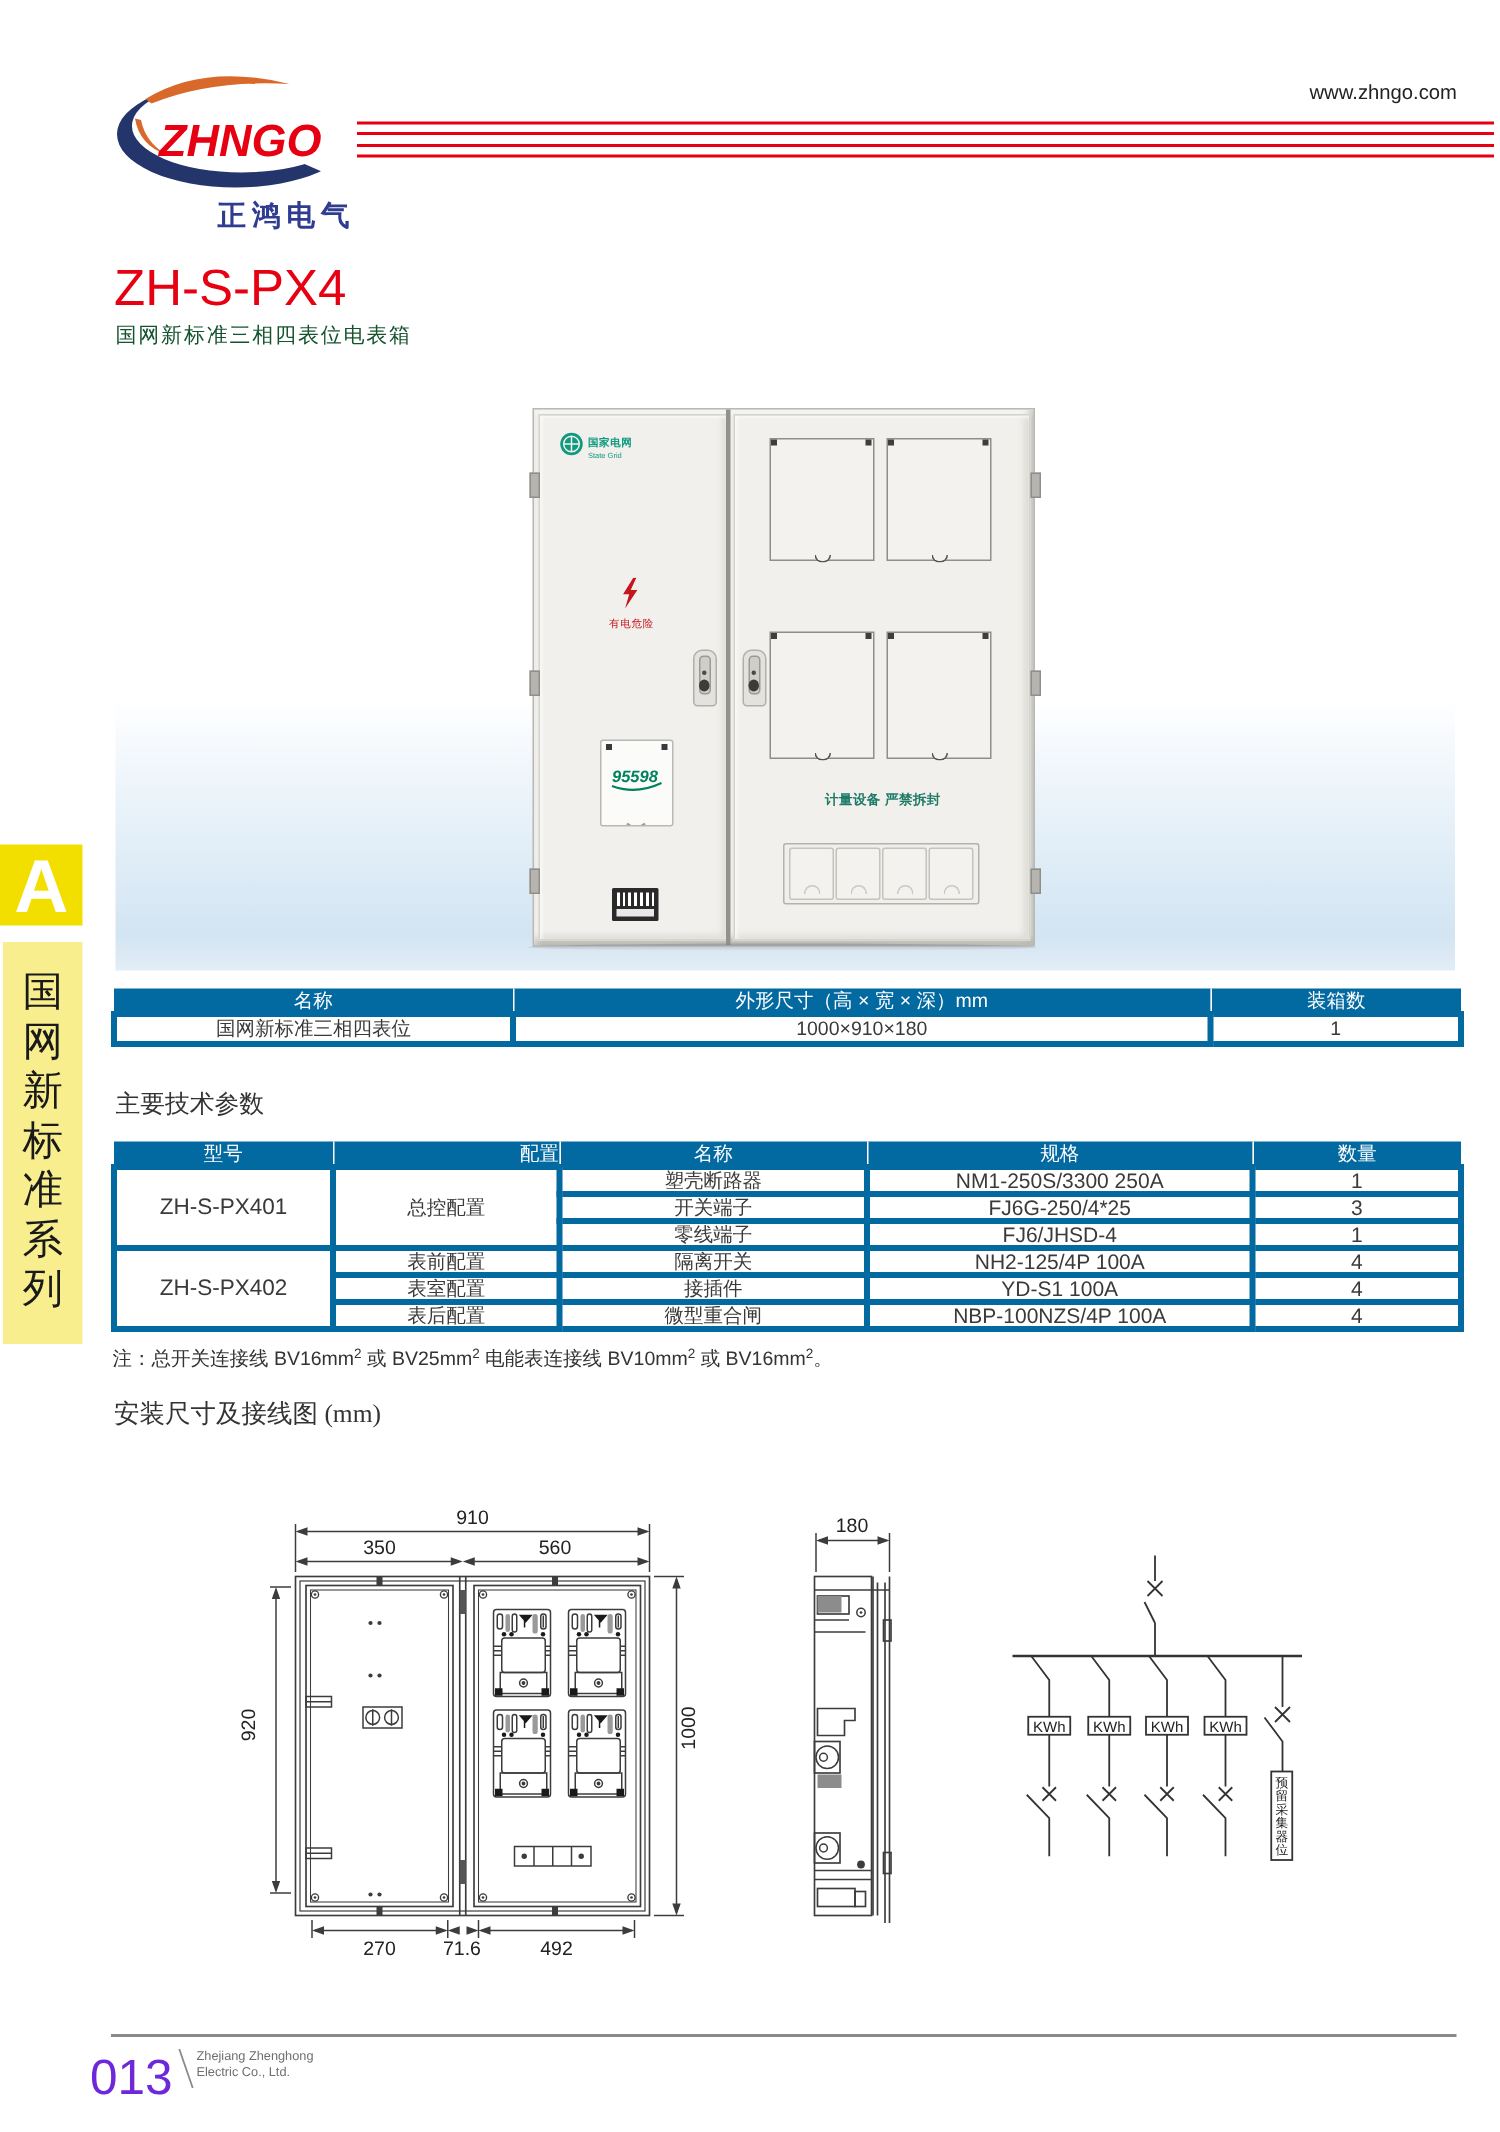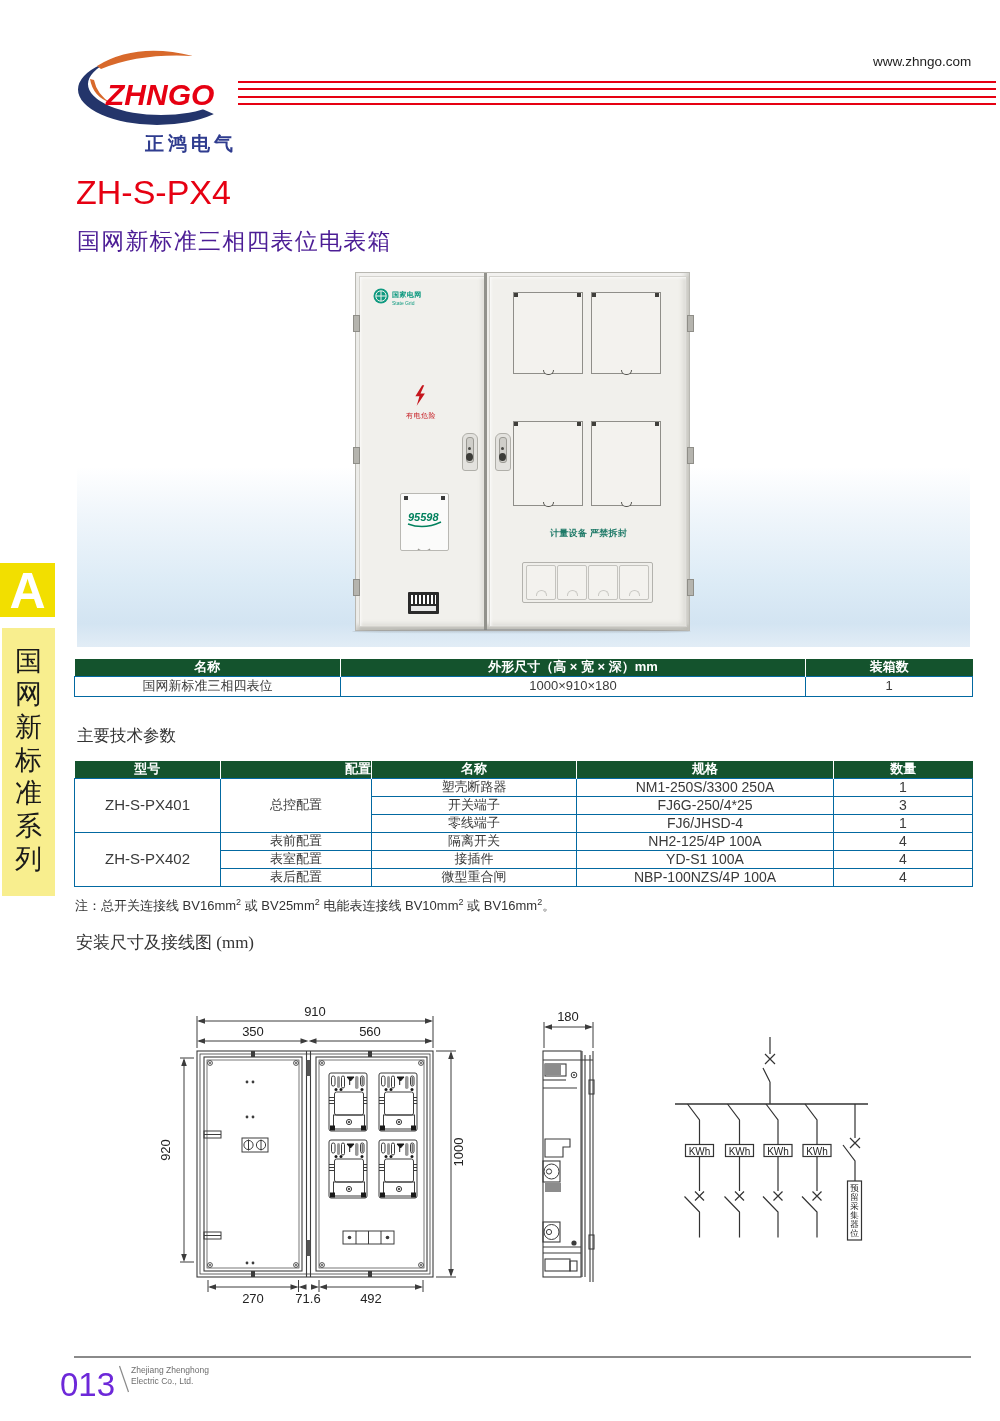--- a/index.html
+++ b/index.html
@@ -1,21 +1,21 @@
 <!DOCTYPE html>
 <html><head>
 <meta charset="utf-8">
 <style>
   html,body{margin:0;padding:0;}
   body{width:1000px;height:1421px;position:relative;background:#fff;font-family:"Liberation Sans",sans-serif;overflow:hidden;}
   .abs{position:absolute;}
   .tbl{border-collapse:collapse;table-layout:fixed;}
-  .tbl th{background:#14532d;color:#fff;font-weight:bold;border-right:1.5px solid #fff;padding:0;line-height:14px;}
+  .tbl th{background:#0369a1;color:#fff;font-weight:normal;border-right:1.5px solid #fff;padding:0;line-height:14px;}
   .tbl th:last-child{border-right:none;}
-  .tbl td{border:1px solid #0369a1;color:#3a3a3a;text-align:center;padding:0;line-height:14px;}
+  .tbl td{border:4px solid #0369a1;color:#3a3a3a;text-align:center;padding:0;line-height:14px;}
 </style>
 </head>
 <body>
 
 <div class="abs" style="left:60px;top:40px;width:200px;height:120px;">
 <svg width="200" height="120" viewBox="0 0 200 120">
   <defs>
     <mask id="cut">
       <rect x="-20" y="-20" width="240" height="160" fill="#fff"></rect>
       <polygon points="97,49 17,-11 10,-30 240,-30 240,105 190,90" fill="#000"></polygon>
@@ -37,21 +37,21 @@
 
 <div class="abs" style="left:873px;top:54px;font-size:13.5px;color:#222;">www.zhngo.com</div>
 
 <div class="abs" style="left:238px;top:80.5px;width:758px;height:2.2px;background:#e60012;"></div>
 <div class="abs" style="left:238px;top:88px;width:758px;height:2.2px;background:#e60012;"></div>
 <div class="abs" style="left:238px;top:95.5px;width:758px;height:2.2px;background:#e60012;"></div>
 <div class="abs" style="left:238px;top:103px;width:758px;height:2.2px;background:#e60012;"></div>
 
 <div class="abs" style="left:76px;top:173px;font-size:34px;color:#e60012;">ZH-S-PX4</div>
 
-<div class="abs" style="left:77px;top:226px;font-size:23px;letter-spacing:1.2px;color:#4c1d95;">国网新标准三相四表位电表箱</div>
+<div class="abs" style="left:77px;top:215px;font-size:14px;letter-spacing:1.2px;color:#14532d;">国网新标准三相四表位电表箱</div>
 
 <div class="abs" style="left:0px;top:563px;width:55px;height:54px;background:#f2df00;color:#fff;font-size:50px;font-weight:bold;text-align:center;line-height:56px;">A</div>
 
 <div class="abs" style="left:2px;top:628px;width:53px;height:268px;background:#f8ee8e;"></div>
 
 <div class="abs" style="left:2px;top:645px;width:53px;font-size:27px;color:#1a1a1a;text-align:center;line-height:33px;">国<br>网<br>新<br>标<br>准<br>系<br>列</div>
 
 <div class="abs" style="left:77px;top:255px;width:893px;height:392px;background:linear-gradient(180deg, #ffffff 0%, #ffffff 54%, #f0f6fb 66%, #dcebf6 84%, #d3e4f2 94%, #e2edf6 100%);"></div>
 
 <div class="abs" style="left:355px;top:272px;width:333px;height:357px;background:#efeeea;border:1px solid #b9b8b2;box-shadow:inset -3px -3px 6px rgba(150,150,140,.4), inset 2px 2px 4px rgba(255,255,255,.8), inset 0 -4px 5px rgba(130,130,120,.35);">

